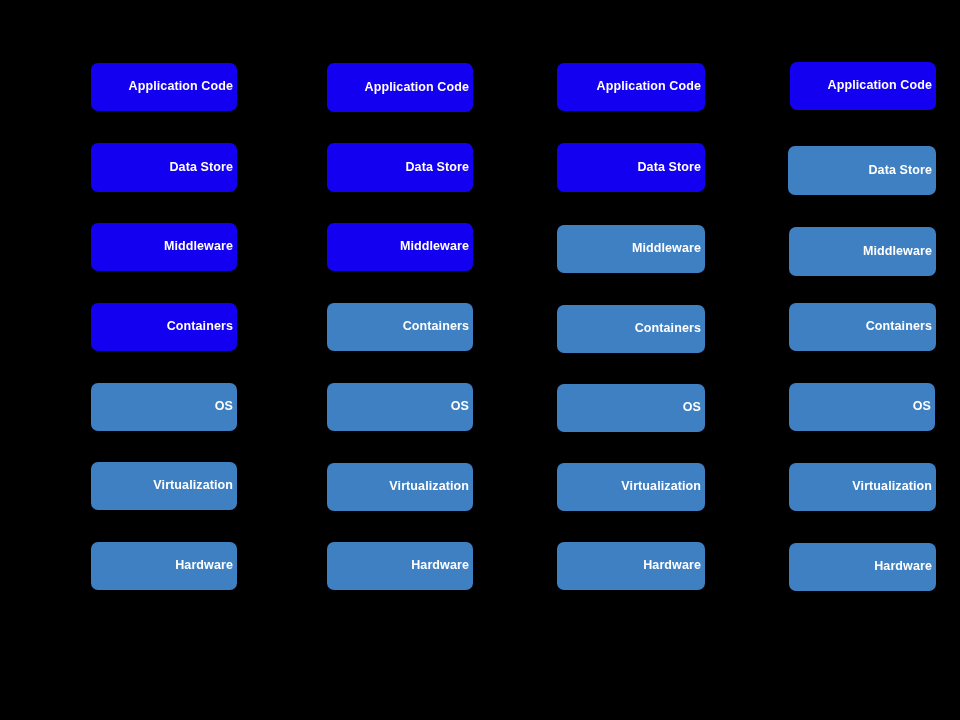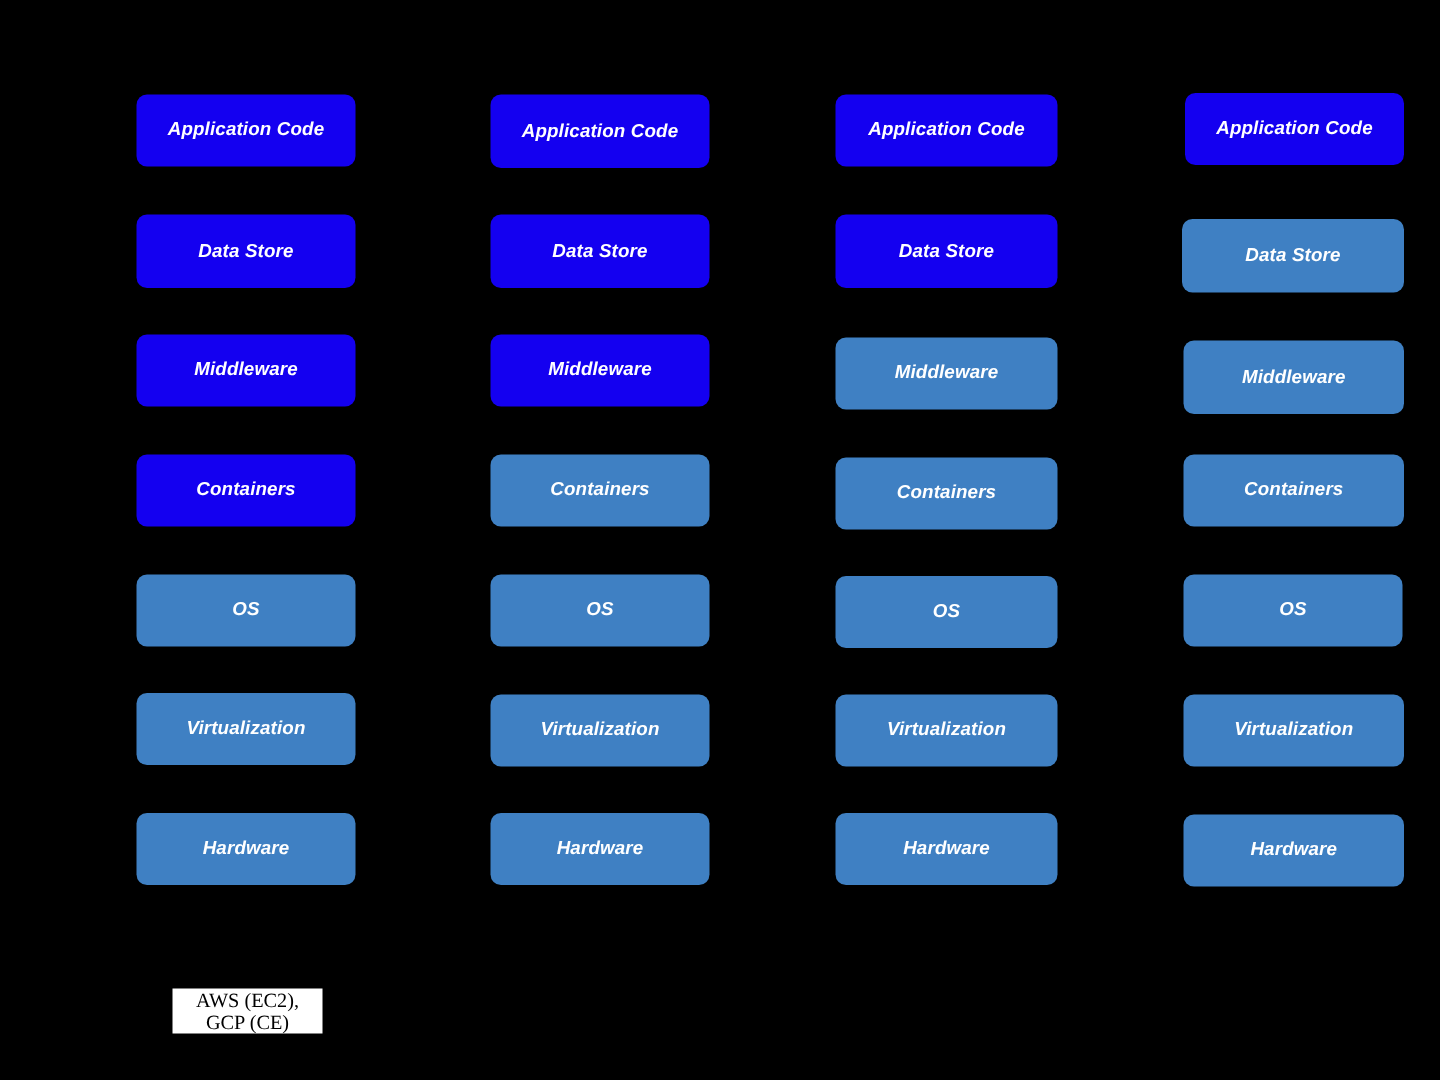--- a/index.html
+++ b/index.html
@@ -23,30 +23,29 @@
     width: 960px;
     height: 720px;
     background: #000000;
   }
   .stack-box {
     position: absolute;
     box-sizing: border-box;
     border-radius: 7px;
     display: flex;
     align-items: center;
-    justify-content: center;
+    justify-content: flex-end;
     text-align: center;
     color: #ffffff;
     font-family: "Liberation Sans", sans-serif;
     font-weight: bold;
     font-size: 12.5px;
     letter-spacing: 0.1px;
     line-height: 1.1;
     user-select: none;
-    font-style: italic;
     -webkit-font-smoothing: antialiased;
   }
   .stack-box .box-label {
     display: block;
     padding: 0 4px;
   }
   .footnote {
     position: absolute;
     background: #ffffff;
     color: #000000;
@@ -140,14 +139,13 @@
     </div>
     <div class="stack-box" style="left: 789px; top: 383px; width: 146px; height: 48px; background: rgb(63, 128, 195);">
       <span class="box-label">OS</span>
     </div>
     <div class="stack-box" style="left: 789px; top: 463px; width: 147px; height: 48px; background: rgb(63, 128, 195);">
       <span class="box-label">Virtualization</span>
     </div>
     <div class="stack-box" style="left: 789px; top: 543px; width: 147px; height: 48px; background: rgb(63, 128, 195);">
       <span class="box-label">Hardware</span>
     </div>
-    <div class="footnote" style="left: 115px; top: 659px; width: 100px;">AWS (EC2), GCP (CE)</div>
   </div>
 
 </body></html>

